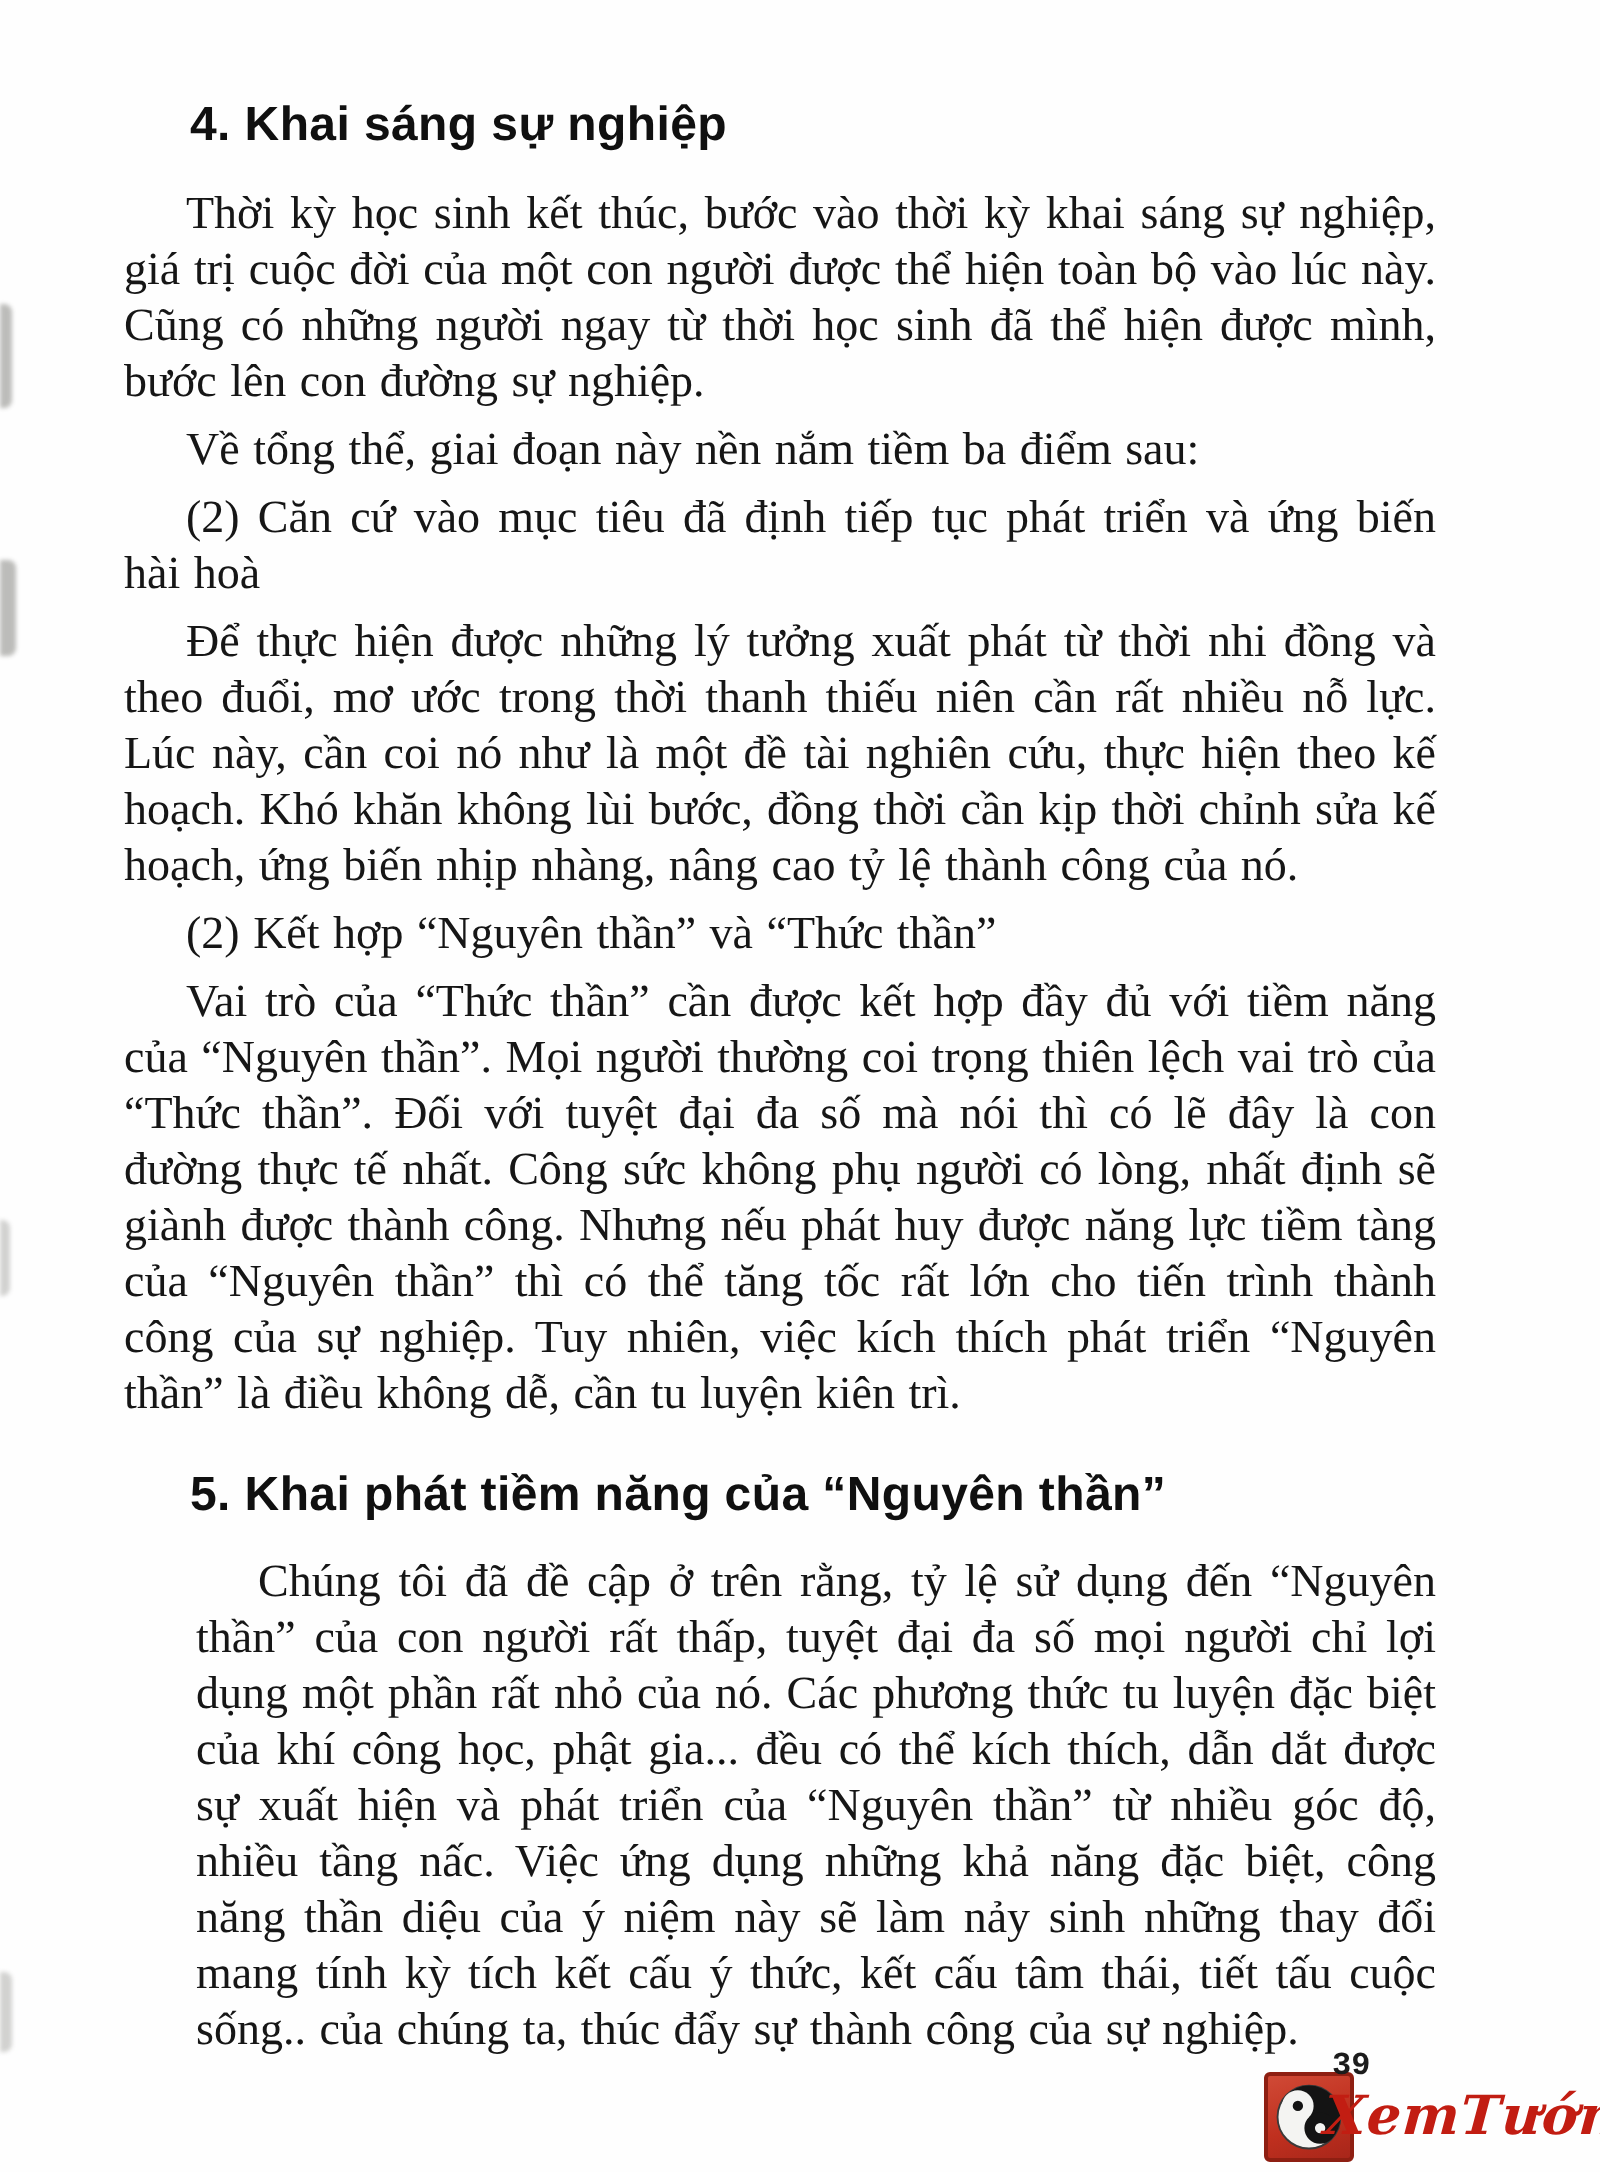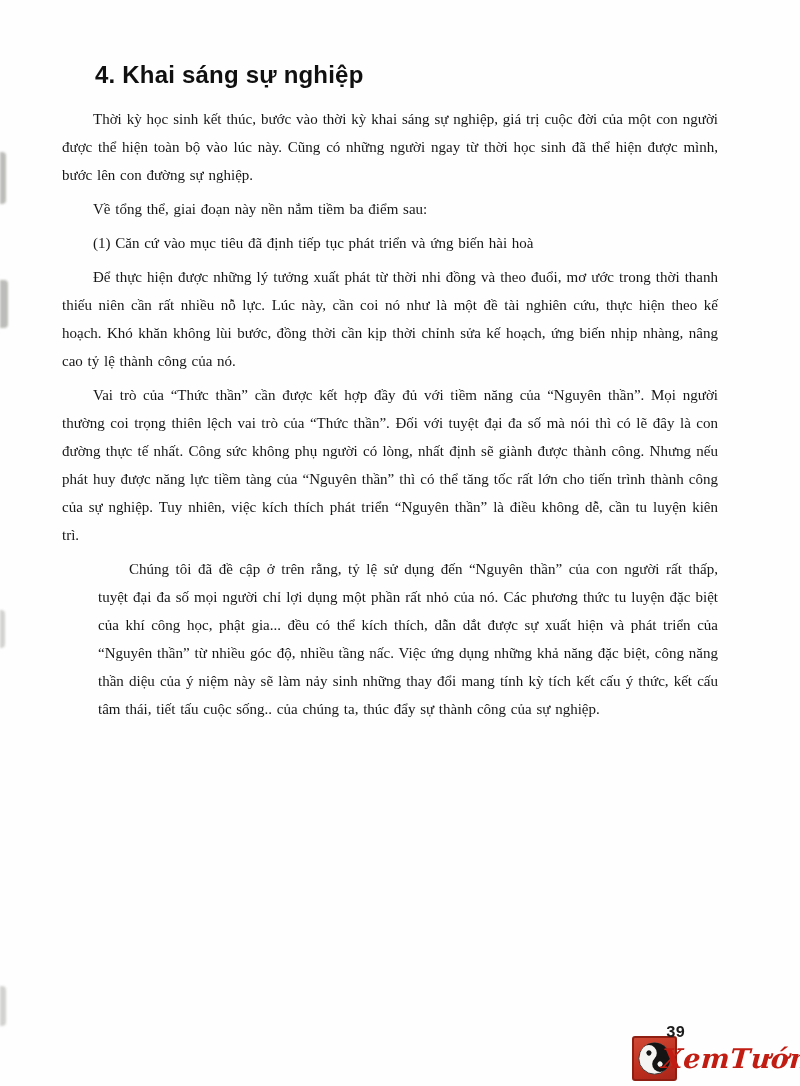--- a/index.html
+++ b/index.html
@@ -9,39 +9,39 @@
     width: 800px;
     height: 1086px;
     margin: 0 auto;
     background: #fefefe;
     overflow: hidden;
     font-family: "Liberation Serif", serif;
     color: #161616;
   }
   .content {
     position: absolute;
-    top: 60px;
+    top: 48px;
     left: 62px;
     width: 656px;
   }
   h2.section-heading {
     font-family: "Liberation Sans", sans-serif;
     font-weight: 700;
     font-size: 24px;
     line-height: 30px;
     color: #101010;
     margin: 0 0 15px 33px;
     letter-spacing: 0.2px;
   }
   h2.section-heading.second {
     margin-top: 22px;
     margin-bottom: 14px;
   }
   p.para {
-    font-size: 15px;
+    font-size: 23px;
     line-height: 28px;
     text-align: justify;
     text-indent: 31px;
     margin: 0 0 6px 0;
     word-spacing: 1px;
   }
   p.para:last-child { margin-bottom: 0; margin-left: 36px; }
 
   
   .logo-square {
@@ -102,24 +102,26 @@
 <body>
 
 <div class="page">
 
   <div class="content">
 
     <h2 class="section-heading">4. Khai sáng sự nghiệp</h2>
 
     <p class="para">Thời kỳ học sinh kết thúc, bước vào thời kỳ khai sáng sự nghiệp, giá trị cuộc đời của một con người được thể hiện toàn bộ vào lúc này. Cũng có những người ngay từ thời học sinh đã thể hiện được mình, bước lên con đường sự nghiệp.</p>
     <p class="para">Về tổng thể, giai đoạn này nền nắm tiềm ba điểm sau:</p>
-    <p class="para">(1) Căn cứ vào mục tiêu đã định tiếp tục phát triển và ứng biến hài hoà</p>
+    <p class="para">(2) Căn cứ vào mục tiêu đã định tiếp tục phát triển và ứng biến hài hoà</p>
     <p class="para">Để thực hiện được những lý tưởng xuất phát từ thời nhi đồng và theo đuổi, mơ ước trong thời thanh thiếu niên cần rất nhiều nỗ lực. Lúc này, cần coi nó như là một đề tài nghiên cứu, thực hiện theo kế hoạch. Khó khăn không lùi bước, đồng thời cần kịp thời chỉnh sửa kế hoạch, ứng biến nhịp nhàng, nâng cao tỷ lệ thành công của nó.</p>
+    <p class="para">(2) Kết hợp “Nguyên thần” và “Thức thần”</p>
     <p class="para">Vai trò của “Thức thần” cần được kết hợp đầy đủ với tiềm năng của “Nguyên thần”. Mọi người thường coi trọng thiên lệch vai trò của “Thức thần”. Đối với tuyệt đại đa số mà nói thì có lẽ đây là con đường thực tế nhất. Công sức không phụ người có lòng, nhất định sẽ giành được thành công. Nhưng nếu phát huy được năng lực tiềm tàng của “Nguyên thần” thì có thể tăng tốc rất lớn cho tiến trình thành công của sự nghiệp. Tuy nhiên, việc kích thích phát triển “Nguyên thần” là điều không dễ, cần tu luyện kiên trì.</p>
 
+    <h2 class="section-heading second">5. Khai phát tiềm năng của “Nguyên thần”</h2>
 
     <p class="para">Chúng tôi đã đề cập ở trên rằng, tỷ lệ sử dụng đến “Nguyên thần” của con người rất thấp, tuyệt đại đa số mọi người chỉ lợi dụng một phần rất nhỏ của nó. Các phương thức tu luyện đặc biệt của khí công học, phật gia... đều có thể kích thích, dẫn dắt được sự xuất hiện và phát triển của “Nguyên thần” từ nhiều góc độ, nhiều tầng nấc. Việc ứng dụng những khả năng đặc biệt, công năng thần diệu của ý niệm này sẽ làm nảy sinh những thay đổi mang tính kỳ tích kết cấu ý thức, kết cấu tâm thái, tiết tấu cuộc sống.. của chúng ta, thúc đẩy sự thành công của sự nghiệp.</p>
 
   </div>
 
   <div class="page-number">39</div>
 
   <div class="logo-square">
     <span style="display:flex">
       <svg width="37" height="37" viewBox="0 0 40 40" aria-hidden="true">

